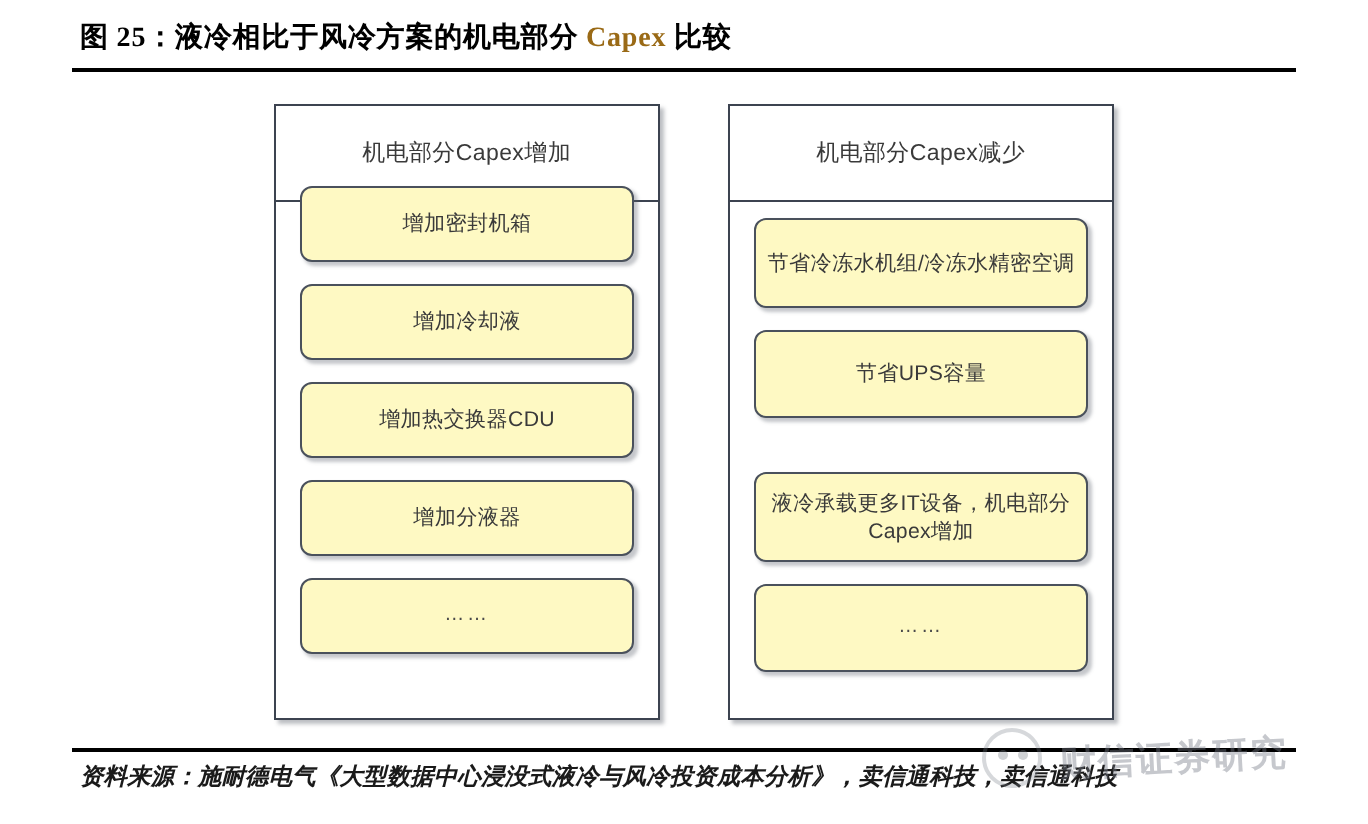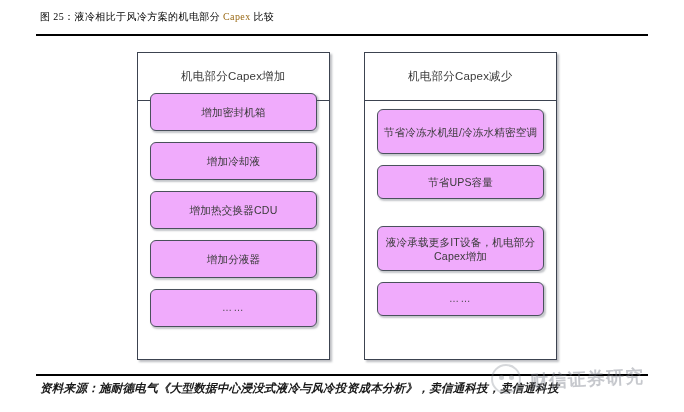--- a/index.html
+++ b/index.html
@@ -14,22 +14,22 @@
     overflow: hidden;
     position: relative;
   }
 
   
   .fig-title {
     position: absolute;
     left: 40px;
     top: 10px;
     font-family: "Liberation Serif", "DejaVu Serif", serif;
-    font-weight: normal;
-    font-size: 10px;
+    font-weight: bold;
+    font-size: 14px;
     color: #000000;
     letter-spacing: 0.4px;
     white-space: nowrap;
   }
   .fig-title .accent {
     color: #9a6a16;
   }
   .rule-top {
     position: absolute;
     left: 36px;
@@ -95,21 +95,21 @@
     box-sizing: border-box;
     padding: 8px 12px 6px 12px;
     display: flex;
     flex-direction: column;
   }
 
   .node {
     border: 1.1px solid #4a515c;
     border-radius: 6px;
     box-sizing: border-box;
-    background: #f0abfc;
+    background: #fef9c3;
     box-shadow: 1.6px 1.6px 1.8px rgba(90,95,105,0.35);
     display: flex;
     align-items: center;
     justify-content: center;
     text-align: center;
     font-size: 10.6px;
     line-height: 14px;
     color: #3a3a3a;
     letter-spacing: 0.15px;
     padding: 2px 4px;
@@ -118,21 +118,21 @@
     letter-spacing: 1.4px;
     font-size: 10px;
     color: #4a4a4a;
   }
 
   
   .panel.left .node { height: 38px; margin-bottom: 11px; }
   .panel.left .node:last-child { margin-bottom: 0; }
 
   
-  .panel.right .node { height: 34px; margin-bottom: 11px; }
+  .panel.right .node { height: 44px; margin-bottom: 11px; }
   .panel.right .node.tall { height: 45px; margin-top: 16px; }
   .panel.right .node:last-child { margin-bottom: 0; }
 
   
   .source {
     position: absolute;
     left: 40px;
     top: 381px;
     font-family: "Liberation Serif", "DejaVu Serif", serif;
     font-style: italic;

